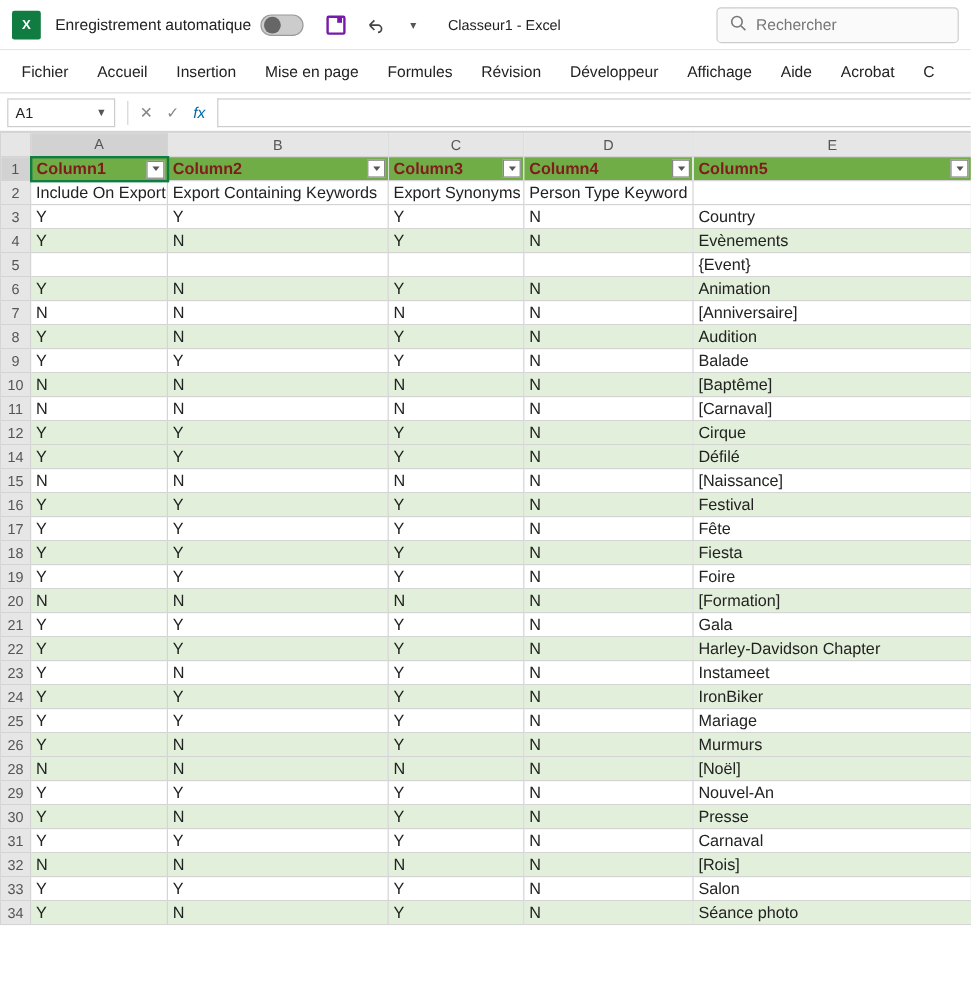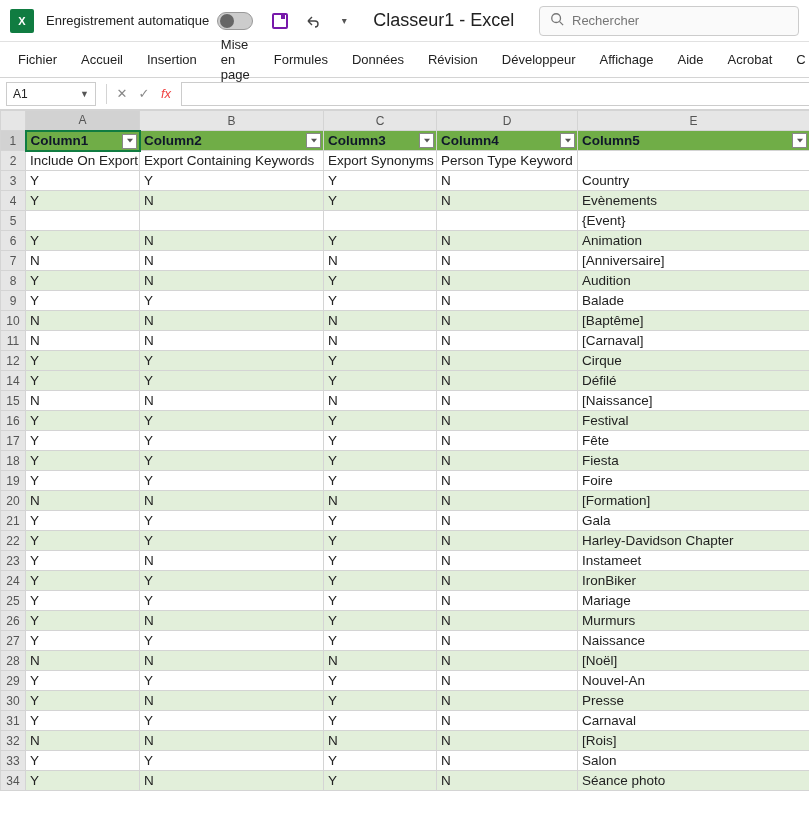--- a/index.html
+++ b/index.html
@@ -6,53 +6,53 @@
   body { font-family: "Segoe UI", Arial, sans-serif; font-size: 13px; color: #222; background: #fff; overflow: hidden; width: 809px; }
   
   .title-bar { display: flex; align-items: center; height: 42px; padding: 0 10px; background: #fff; border-bottom: 1px solid #e1e1e1; }
   .app-icon { width: 24px; height: 24px; background: #107c41; color: #fff; display: flex; align-items: center; justify-content: center; font-weight: bold; font-size: 11px; border-radius: 2px; margin-right: 12px; }
   .autosave-label { font-size: 13px; margin-right: 8px; }
   .toggle { width: 36px; height: 18px; border-radius: 9px; background: #ccc; border: 1px solid #999; position: relative; margin-right: 14px; }
   .toggle::after { content: ""; position: absolute; left: 2px; top: 1px; width: 14px; height: 14px; background: #666; border-radius: 50%; }
   .qat-btn { width: 26px; height: 26px; display: flex; align-items: center; justify-content: center; margin-right: 6px; border-radius: 3px; }
   .save-icon { width: 16px; height: 16px; border: 2px solid #7719aa; border-radius: 2px; position: relative; }
   .save-icon::before { content: ""; position: absolute; top: 0; right: 1px; width: 4px; height: 4px; background: #7719aa; }
-  .file-title { margin-left: 10px; font-size: 18px; }
-  .search-box { margin-left: auto; display: flex; align-items: center; height: 30px; border: 1px solid #ccc; border-radius: 4px; padding: 0 10px; width: 260px; color: #767676; background: #fafafa; }
+  .file-title { margin-left: 10px; font-size: 12px; }
+  .search-box { margin-left: auto; display: flex; align-items: center; height: 30px; border: 1px solid #ccc; border-radius: 4px; padding: 0 10px; width: 202px; color: #767676; background: #fafafa; }
   .search-icon { margin-right: 8px; font-size: 14px; }
   
   .ribbon-tabs { display: flex; align-items: center; height: 36px; padding: 0 6px; background: #fff; border-bottom: 1px solid #d4d4d4; }
   .ribbon-tabs .tab { padding: 0 12px; height: 100%; display: flex; align-items: center; font-size: 13px; cursor: pointer; }
   
   .formula-bar { display: flex; align-items: center; height: 32px; border-bottom: 1px solid #d4d4d4; background: #fff; }
   .name-box { width: 90px; height: 24px; border: 1px solid #ccc; margin: 0 6px; padding: 0 6px; display: flex; align-items: center; justify-content: space-between; font-size: 12px; }
   .name-drop { font-size: 9px; color: #555; }
   .fb-sep { width: 1px; height: 20px; background: #d4d4d4; margin: 0 4px; }
   .fb-btn { width: 22px; text-align: center; color: #888; font-size: 13px; }
-  .fx-label { font-style: italic; margin: 0 6px; color: #ef4444; }
+  .fx-label { font-style: italic; margin: 0 6px; color: #0369a1; }
   .fb-input { flex: 1; height: 24px; border: 1px solid #ccc; border-right: none; margin-left: 4px; }
   
   .sheet { position: relative; }
   table { border-collapse: collapse; table-layout: fixed; width: 809px; }
   th, td { border: 1px solid #d4d4d4; height: 20px; font-weight: normal; }
   
   .sel-all { background: #e6e6e6; width: 25px; }
   .col-head { background: #e6e6e6; text-align: center; font-size: 12px; color: #555; position: relative; }
   .row-head { background: #e6e6e6; text-align: center; font-size: 12px; color: #555; width: 25px; }
   
   .col-head.active { background: #d2d2d2; border-bottom: 2px solid #107c41; }
   .row-head.active { background: #d2d2d2; border-right: 2px solid #107c41; }
   
   .colA { width: 114px; }
   .colB { width: 184px; }
   .colC { width: 113px; }
   .colD { width: 141px; }
   .colE { width: 232px; }
   
-  .header-row td.data-cell { background: #70ad47; color: #0f172a; font-weight: 600; padding: 0 4px; position: relative; }
+  .header-row td.data-cell { background: #70ad47; color: #7f1d1d; font-weight: 600; padding: 0 4px; position: relative; }
   .filter-btn { position: absolute; right: 2px; top: 2px; width: 15px; height: 15px; background: #fff; border: 1px solid #888; display: flex; align-items: center; justify-content: center; }
   .filter-btn svg { width: 8px; height: 6px; }
   
   .data-cell { padding: 0 4px; text-align: left; font-size: 13.5px; overflow: hidden; white-space: nowrap; }
   tr.band td.data-cell { background: #e2efda; }
   tr.noband td.data-cell { background: #fff; }
   
   .active-cell { outline: 2px solid #107c41; outline-offset: -1px; position: relative; z-index: 2; }
 </style>
 </head>
@@ -82,21 +82,20 @@
     <span>Rechercher</span>
   </div>
 </div>
 
 <div class="ribbon-tabs" id="ribbon-tabs">
     <div class="tab">Fichier</div>
     <div class="tab">Accueil</div>
     <div class="tab">Insertion</div>
     <div class="tab">Mise en page</div>
     <div class="tab">Formules</div>
-    <div class="tab">Données</div>
     <div class="tab">Révision</div>
     <div class="tab">Développeur</div>
     <div class="tab">Affichage</div>
     <div class="tab">Aide</div>
     <div class="tab">Acrobat</div>
     <div class="tab">C</div>
   </div>
 
 <div class="formula-bar">
   <div class="name-box">
@@ -336,28 +335,20 @@
           <td class="data-cell colE">Mariage</td>
         </tr>
         <tr class="band">
           <td class="row-head">26</td>
           <td class="data-cell colA">Y</td>
           <td class="data-cell colB">N</td>
           <td class="data-cell colC">Y</td>
           <td class="data-cell colD">N</td>
           <td class="data-cell colE">Murmurs</td>
         </tr>
-        <tr class="noband">
-          <td class="row-head">27</td>
-          <td class="data-cell colA">Y</td>
-          <td class="data-cell colB">Y</td>
-          <td class="data-cell colC">Y</td>
-          <td class="data-cell colD">N</td>
-          <td class="data-cell colE">Naissance</td>
-        </tr>
         <tr class="band">
           <td class="row-head">28</td>
           <td class="data-cell colA">N</td>
           <td class="data-cell colB">N</td>
           <td class="data-cell colC">N</td>
           <td class="data-cell colD">N</td>
           <td class="data-cell colE">[Noël]</td>
         </tr>
         <tr class="noband">
           <td class="row-head">29</td>

